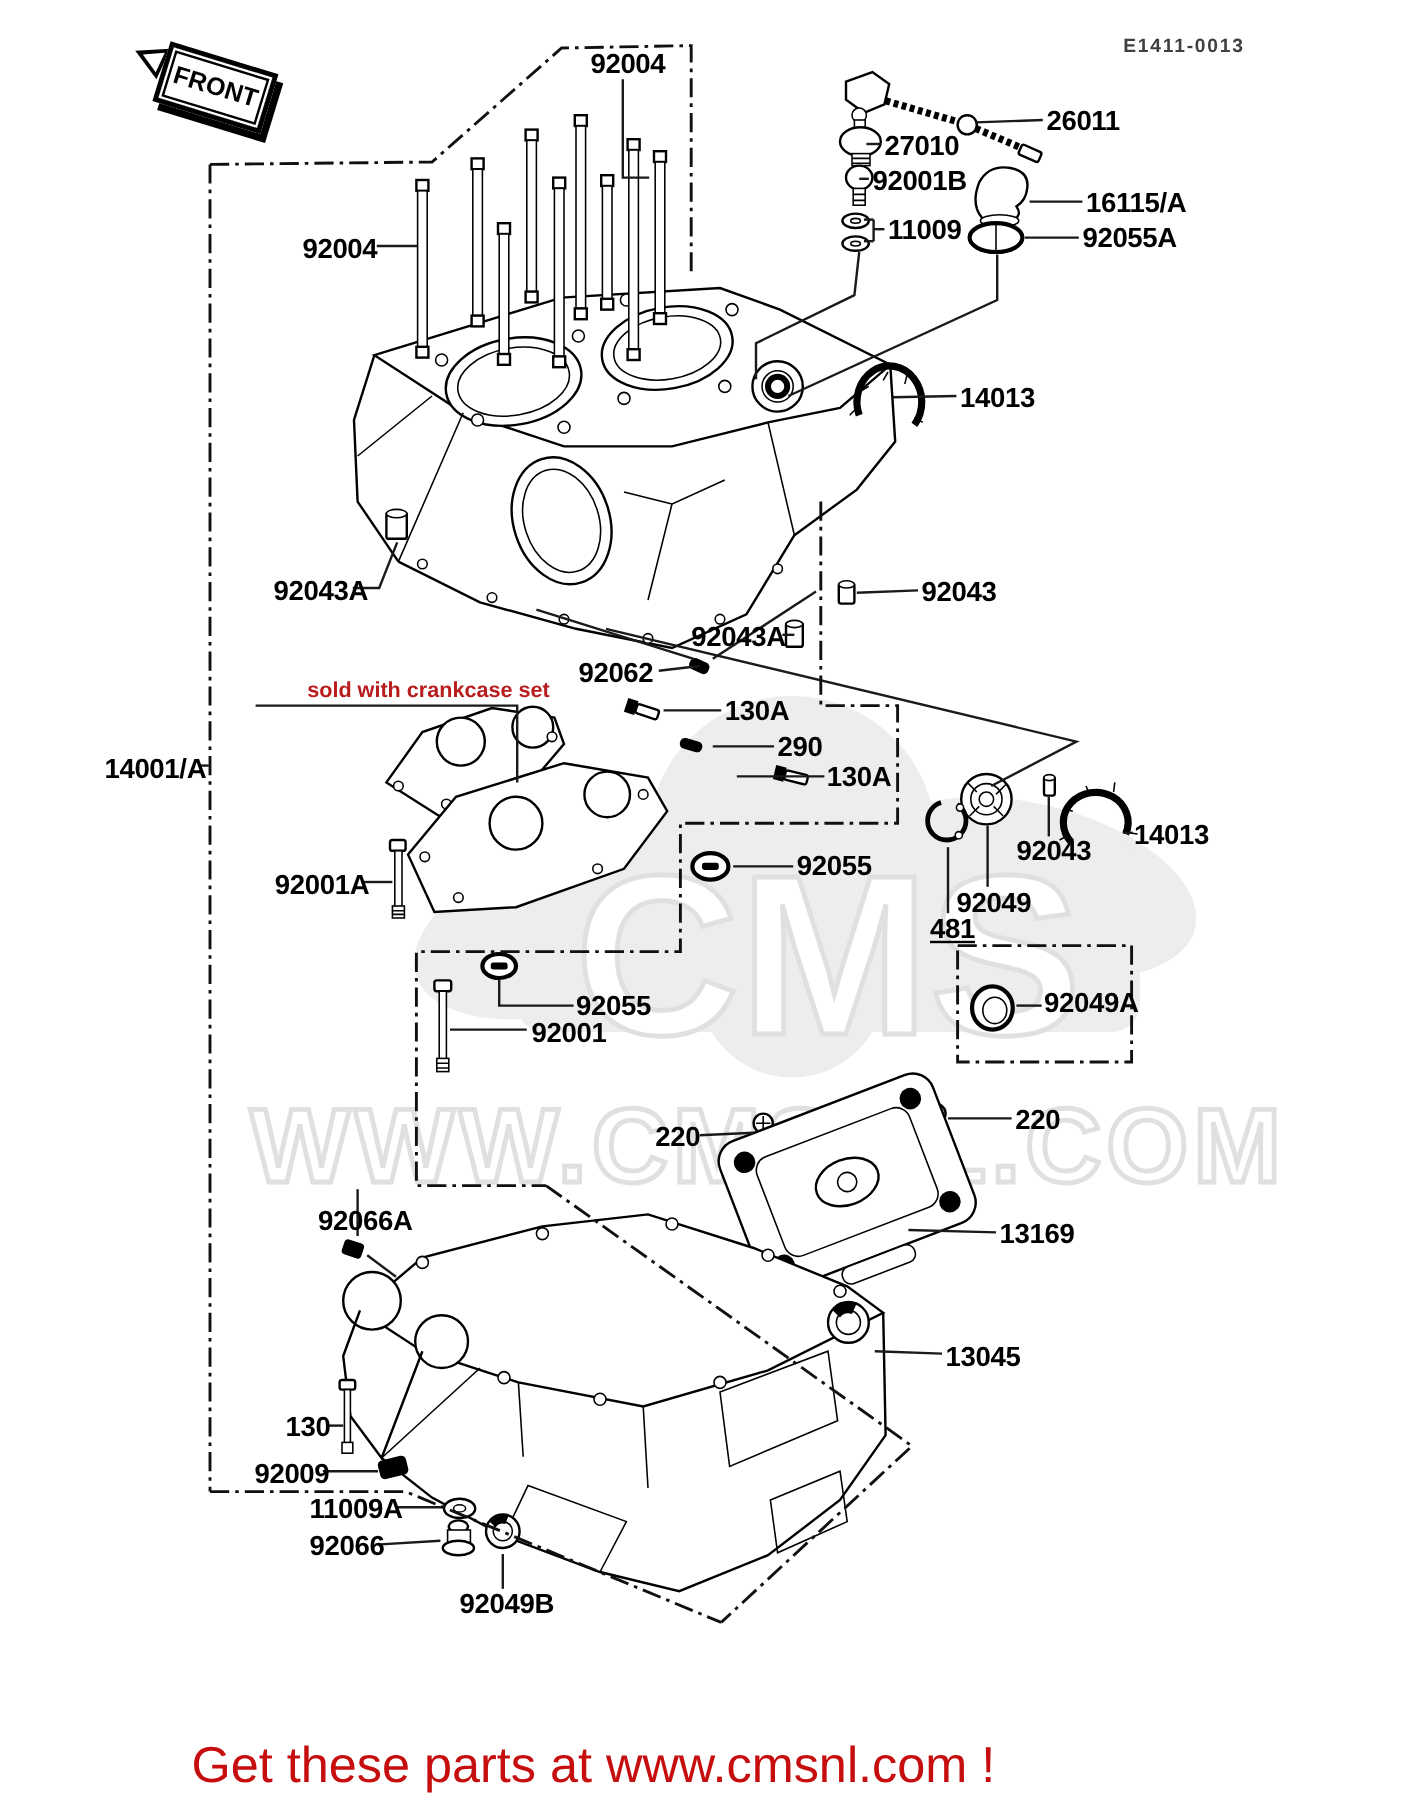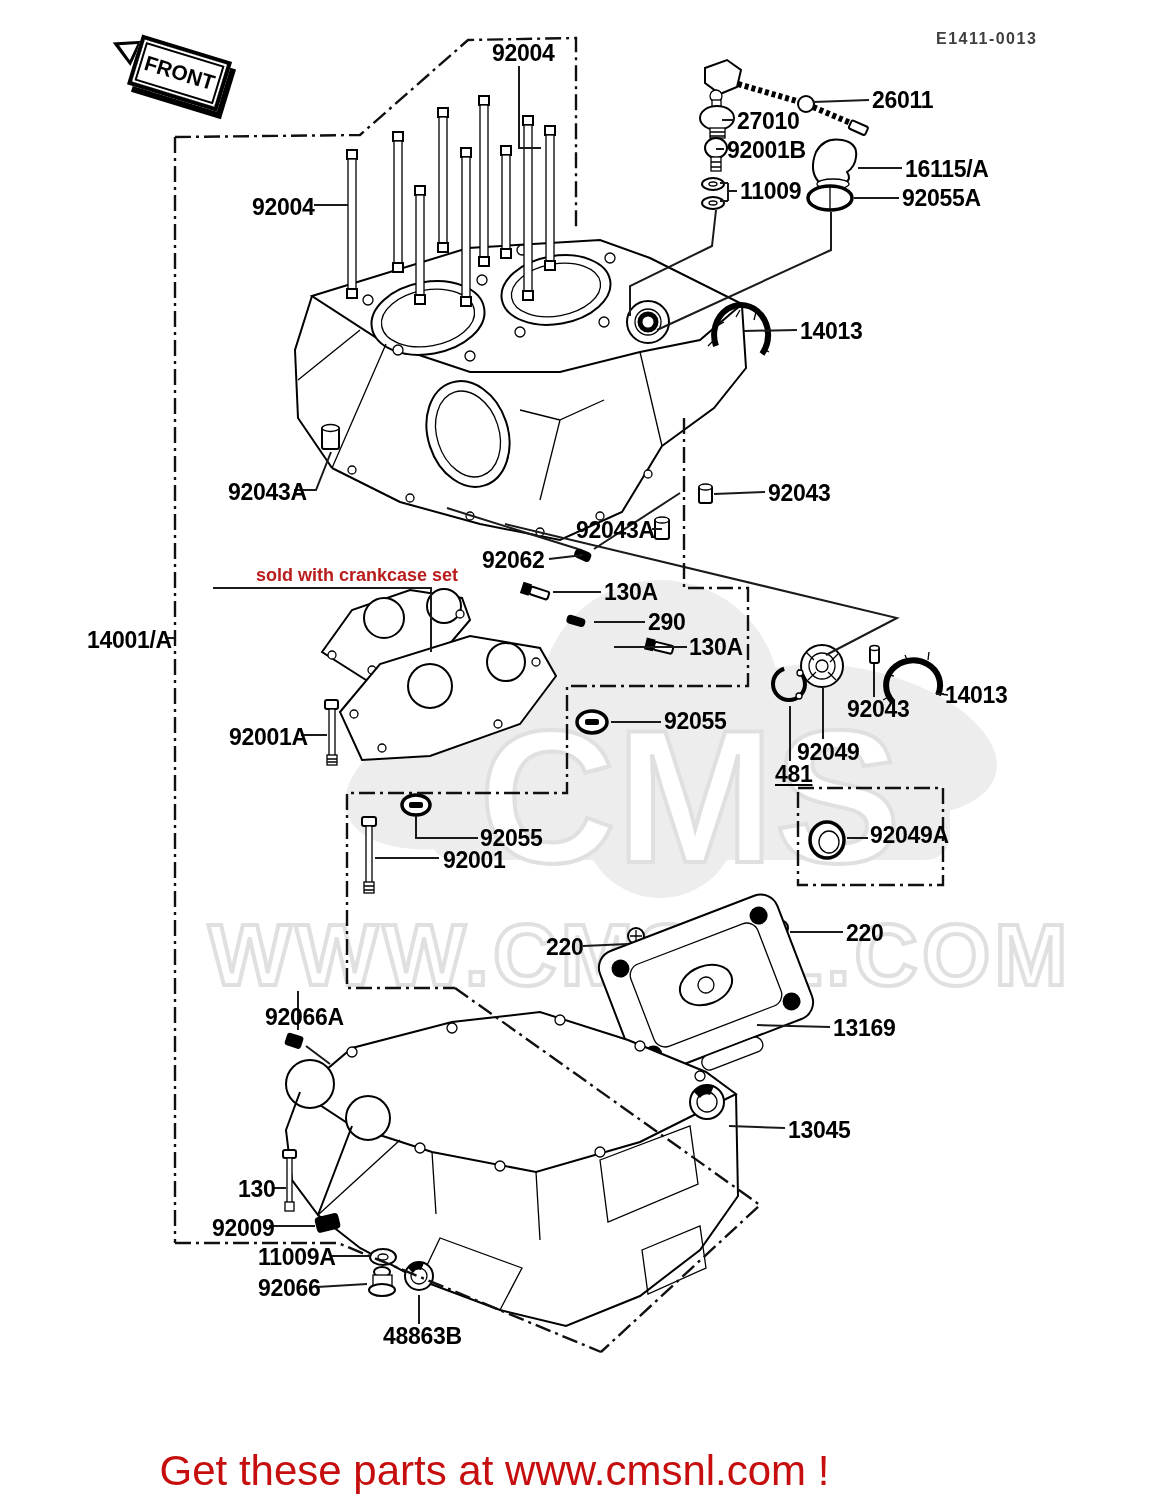--- a/index.html
+++ b/index.html
@@ -422,21 +422,21 @@
       <div class="plabel" style="left: 443px; top: 849px;">92001</div>
       <div class="plabel" style="left: 546px; top: 936px;">220</div>
       <div class="plabel" style="left: 846px; top: 922px;">220</div>
       <div class="plabel" style="left: 833px; top: 1017px;">13169</div>
       <div class="plabel" style="left: 788px; top: 1119px; text-align: center;">13045</div>
       <div class="plabel" style="left: 265px; top: 970px; margin-top: 36px;">92066A</div>
       <div class="plabel" style="left: 238px; top: 1178px;">130</div>
       <div class="plabel" style="left: 212px; top: 1217px;">92009</div>
       <div class="plabel" style="left: 258px; top: 1246px;">11009A</div>
       <div class="plabel" style="left: 258px; top: 1277px;">92066</div>
-      <div class="plabel" style="left: 383px; top: 1325px;">48863B</div>
+      <div class="plabel" style="left: 383px; top: 1325px;">92049B</div>
     </div>
 
   <div id="diagram-code">E1411-0013</div>
   <div id="front-badge">
     <div id="front-arrow"></div>
     <div id="front-sign">
       <span>FRONT</span>
     </div>
   </div>
 

